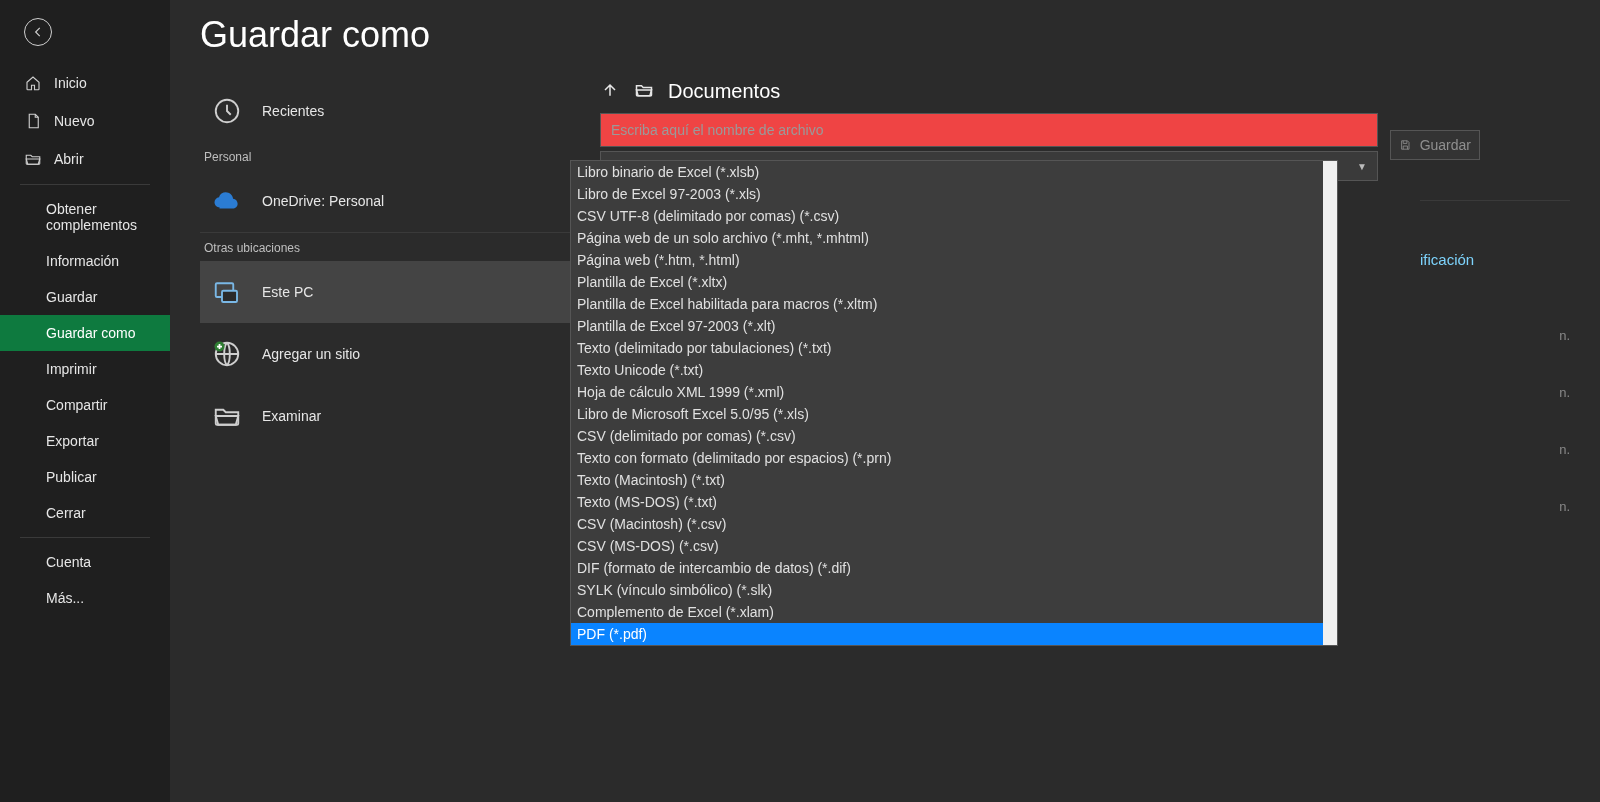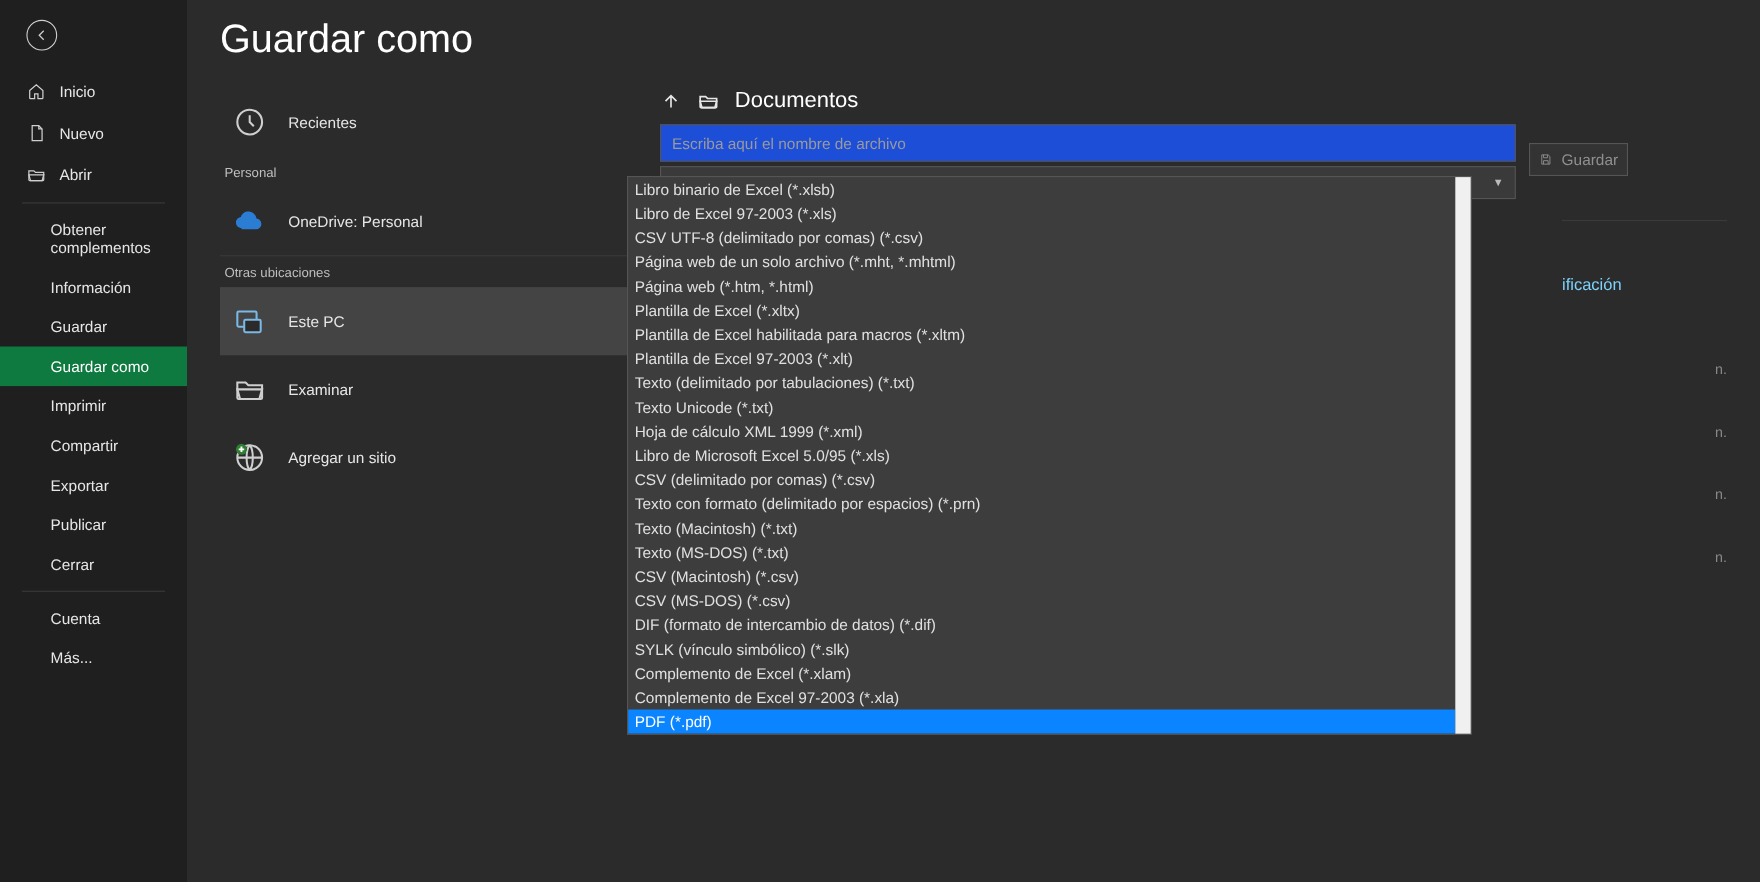--- a/index.html
+++ b/index.html
@@ -82,30 +82,30 @@
     font-size: 12px; color: #bfbfbf;
     padding: 8px 0 6px 4px;
     border-top: 1px solid #3a3a3a;
   }
   .loc-head.first { border-top: none; }
 
   
   .right-col { flex:1; padding-left: 30px; position: relative; }
 
   .crumb {
-    display: flex; align-items: center; gap: 14px;
+    display: flex; gap: 14px;
     margin-bottom: 10px;
   }
   .crumb .cico { width:20px; height:20px; display:flex; align-items:center; justify-content:center;}
   .crumb svg { width:20px; height:20px; stroke:#e6e6e6; fill:none; stroke-width:1.8;}
   .crumb-label { font-size: 20px; color:#fff; font-weight: 400;}
 
   .fname-input {
     width: 778px;
-    background: #1d4ed8;
+    background: #ef4444;
     border: 1px solid #555;
     padding: 8px 10px;
     color: #e6e6e6;
     font-size: 14px;
     margin-bottom: 4px;
   }
   .fname-input::placeholder { color: #9a9a9a; }
 
   .fmt-select {
     width: 778px;
@@ -286,37 +286,37 @@
               <rect x="3" y="5" width="14" height="11" rx="1"></rect>
               <rect x="8" y="11" width="12" height="9" rx="1" fill="#2b2b2b"></rect>
             </svg>
         </span>
         <span>Este PC</span>
       </div>
 
       <div class="loc-row">
         <span class="lico">
           <svg viewBox="0 0 24 24" stroke="#cfcfcf" fill="none" stroke-width="1.5">
-              <path d="M3 7h6l2 2h10v9a1 1 0 0 1-1 1H4a1 1 0 0 1-1-1V7z"></path>
-              <path d="M3 12h18l-2 7H5z"></path>
-            </svg>
-        </span>
-        <span>Examinar</span>
-      </div>
-
-      <div class="loc-row">
-        <span class="lico">
-          <svg viewBox="0 0 24 24" stroke="#cfcfcf" fill="none" stroke-width="1.5">
               <circle cx="12" cy="12" r="9"></circle>
               <path d="M3 12h18M12 3c3 3 3 15 0 18M12 3c-3 3-3 15 0 18"></path>
               <circle cx="6" cy="6" r="4" fill="#2e7d32" stroke="none"></circle>
               <path d="M6 4v4M4 6h4" stroke="#fff" stroke-width="1.4"></path>
             </svg>
         </span>
         <span>Agregar un sitio</span>
+      </div>
+
+      <div class="loc-row">
+        <span class="lico">
+          <svg viewBox="0 0 24 24" stroke="#cfcfcf" fill="none" stroke-width="1.5">
+              <path d="M3 7h6l2 2h10v9a1 1 0 0 1-1 1H4a1 1 0 0 1-1-1V7z"></path>
+              <path d="M3 12h18l-2 7H5z"></path>
+            </svg>
+        </span>
+        <span>Examinar</span>
       </div>
     </div>
 
     <div class="right-col">
 
       <div class="crumb">
         <span class="cico">
           <svg viewBox="0 0 24 24">
               <path d="M12 19V6M6 12l6-6 6 6"></path>
             </svg>
@@ -362,21 +362,20 @@
             <div class="dd-item">Libro de Microsoft Excel 5.0/95 (*.xls)</div>
             <div class="dd-item">CSV (delimitado por comas) (*.csv)</div>
             <div class="dd-item">Texto con formato (delimitado por espacios) (*.prn)</div>
             <div class="dd-item">Texto (Macintosh) (*.txt)</div>
             <div class="dd-item">Texto (MS-DOS) (*.txt)</div>
             <div class="dd-item">CSV (Macintosh) (*.csv)</div>
             <div class="dd-item">CSV (MS-DOS) (*.csv)</div>
             <div class="dd-item">DIF (formato de intercambio de datos) (*.dif)</div>
             <div class="dd-item">SYLK (vínculo simbólico) (*.slk)</div>
             <div class="dd-item">Complemento de Excel (*.xlam)</div>
-            <div class="dd-item">Complemento de Excel 97-2003 (*.xla)</div>
             <div class="dd-item highlight">PDF (*.pdf)</div>
           </div>
         <div class="dd-scroll"></div>
       </div>
     </div>
   </div>
 
   <div class="bg-hint">
     <div class="h">ificación</div>
     <div id="bg-rows">

